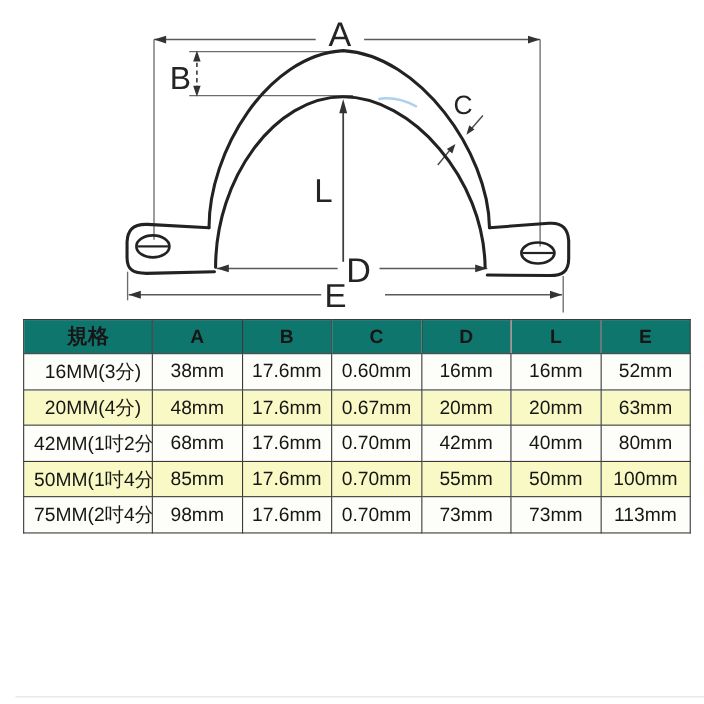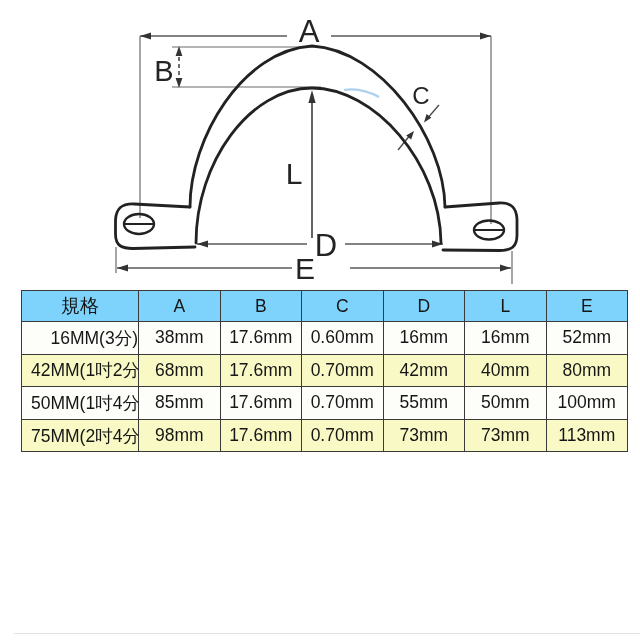--- a/index.html
+++ b/index.html
@@ -18,25 +18,25 @@
     font-family:"Liberation Sans", sans-serif;
   }
   .spec-table th,.spec-table td{
     border:1.6px solid #3a3a3a;
     padding:0;height:31.6px;
     text-align:center;vertical-align:middle;
     font-size:17.5px;color:#161616;
     white-space:nowrap;overflow:hidden;
   }
   .spec-table thead th{
-    background:#7dd3fc;
-    font-size:17.5px;font-weight:400;height:30px;
+    background:#0f766e;
+    font-size:17.5px;font-weight:700;height:30px;
   }
   .spec-table thead th.spec-col{font-size:19px;}
-  .spec-table td.spec-cell{text-align:right;padding-left:9px;margin-top:44px;}
+  .spec-table td.spec-cell{text-align:center;padding-left:9px;margin-top:44px;}
   .spec-table tbody tr:nth-child(even) td{background:#f9f9c5;}
   .spec-table tbody tr:nth-child(odd) td{background:#fdfdfa;}
   .bottom-edge{
     position:absolute;left:14px;right:0;top:633px;height:1px;background:#e2e2e0;
   }
 </style>
 </head>
 <body>
 
 <div class="diagram-wrap">
@@ -144,20 +144,29 @@
     <tr>
       <td class="spec-cell">16MM(3分)</td>
       <td>38mm</td>
       <td>17.6mm</td>
       <td>0.60mm</td>
       <td>16mm</td>
       <td>16mm</td>
       <td>52mm</td>
     </tr>
     <tr>
+      <td class="spec-cell">20MM(4分)</td>
+      <td>48mm</td>
+      <td>17.6mm</td>
+      <td>0.67mm</td>
+      <td>20mm</td>
+      <td>20mm</td>
+      <td>63mm</td>
+    </tr>
+    <tr>
       <td class="spec-cell">42MM(1吋2分)</td>
       <td>68mm</td>
       <td>17.6mm</td>
       <td>0.70mm</td>
       <td>42mm</td>
       <td>40mm</td>
       <td>80mm</td>
     </tr>
     <tr>
       <td class="spec-cell">50MM(1吋4分)</td>

